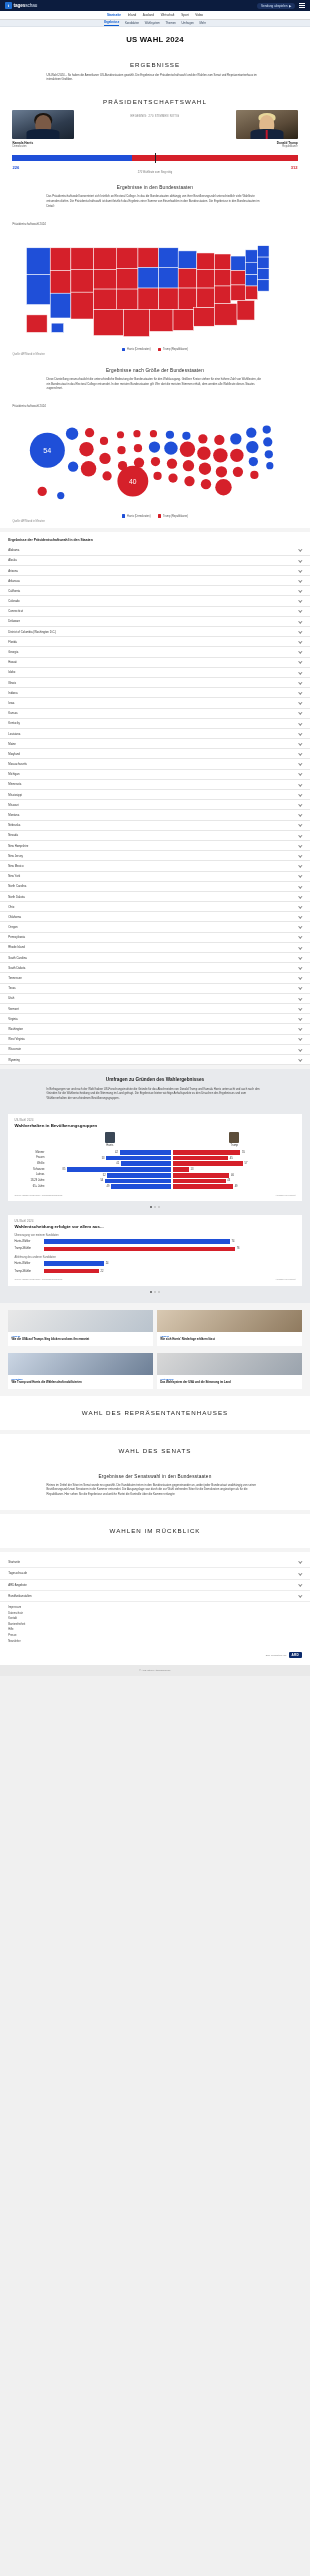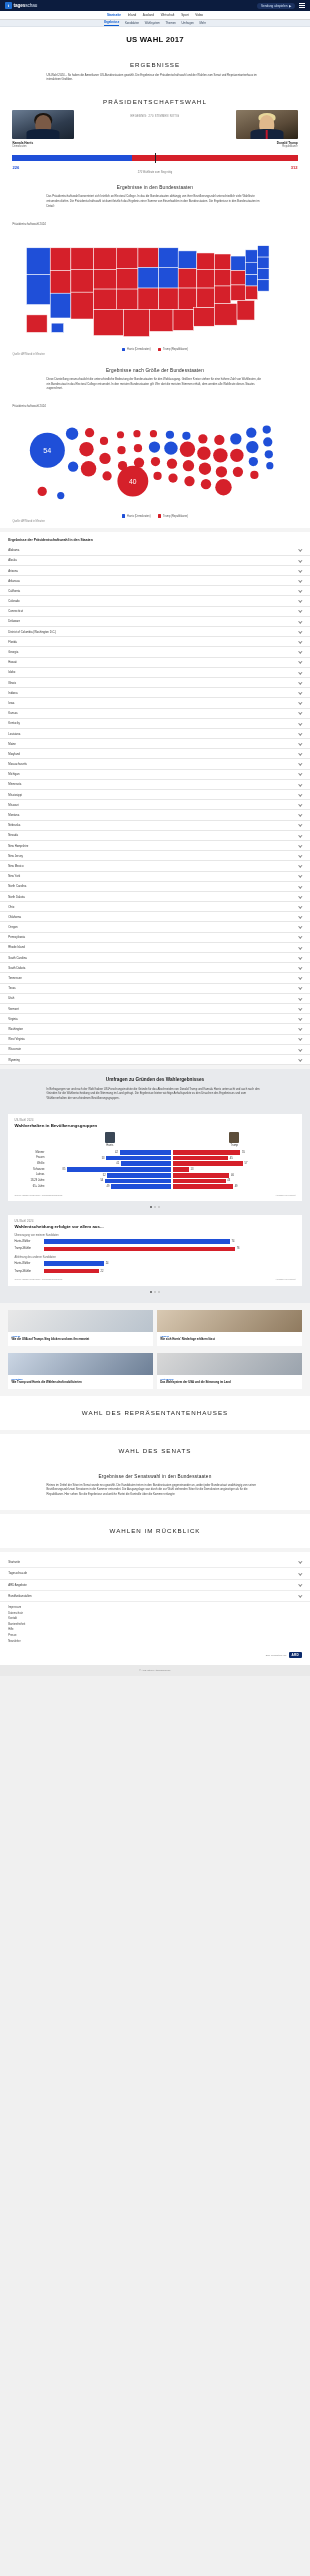--- a/index.html
+++ b/index.html
@@ -209,21 +209,21 @@
   </div>
   <div class="subnav">
     <a href="#" class="active">Ergebnisse</a>
     <a href="#">Kandidaten</a>
     <a href="#">Wahlsystem</a>
     <a href="#">Themen</a>
     <a href="#">Umfragen</a>
     <a href="#">Mehr</a>
   </div>
 
-  <div class="hero-title">US WAHL 2017</div>
+  <div class="hero-title">US WAHL 2024</div>
 
   <div class="white-card">
     <div class="section-head">ERGEBNISSE</div>
     <div class="sec-pad" style="padding-top:0;">
       <div class="lede">US-Wahl 2024 – So haben die Amerikaner US-Bundesstaaten gewählt. Die Ergebnisse der Präsidentschaftswahl und der Wahlen zum Senat und Repräsentantenhaus im interaktiven Grafiken.</div>
     </div>
 
     <div class="section-head" style="font-size:6.2px;letter-spacing:1.1px;padding-top:2.1px;">PRÄSIDENTSCHAFTSWAHL</div>
 
     <div class="cand-row">

